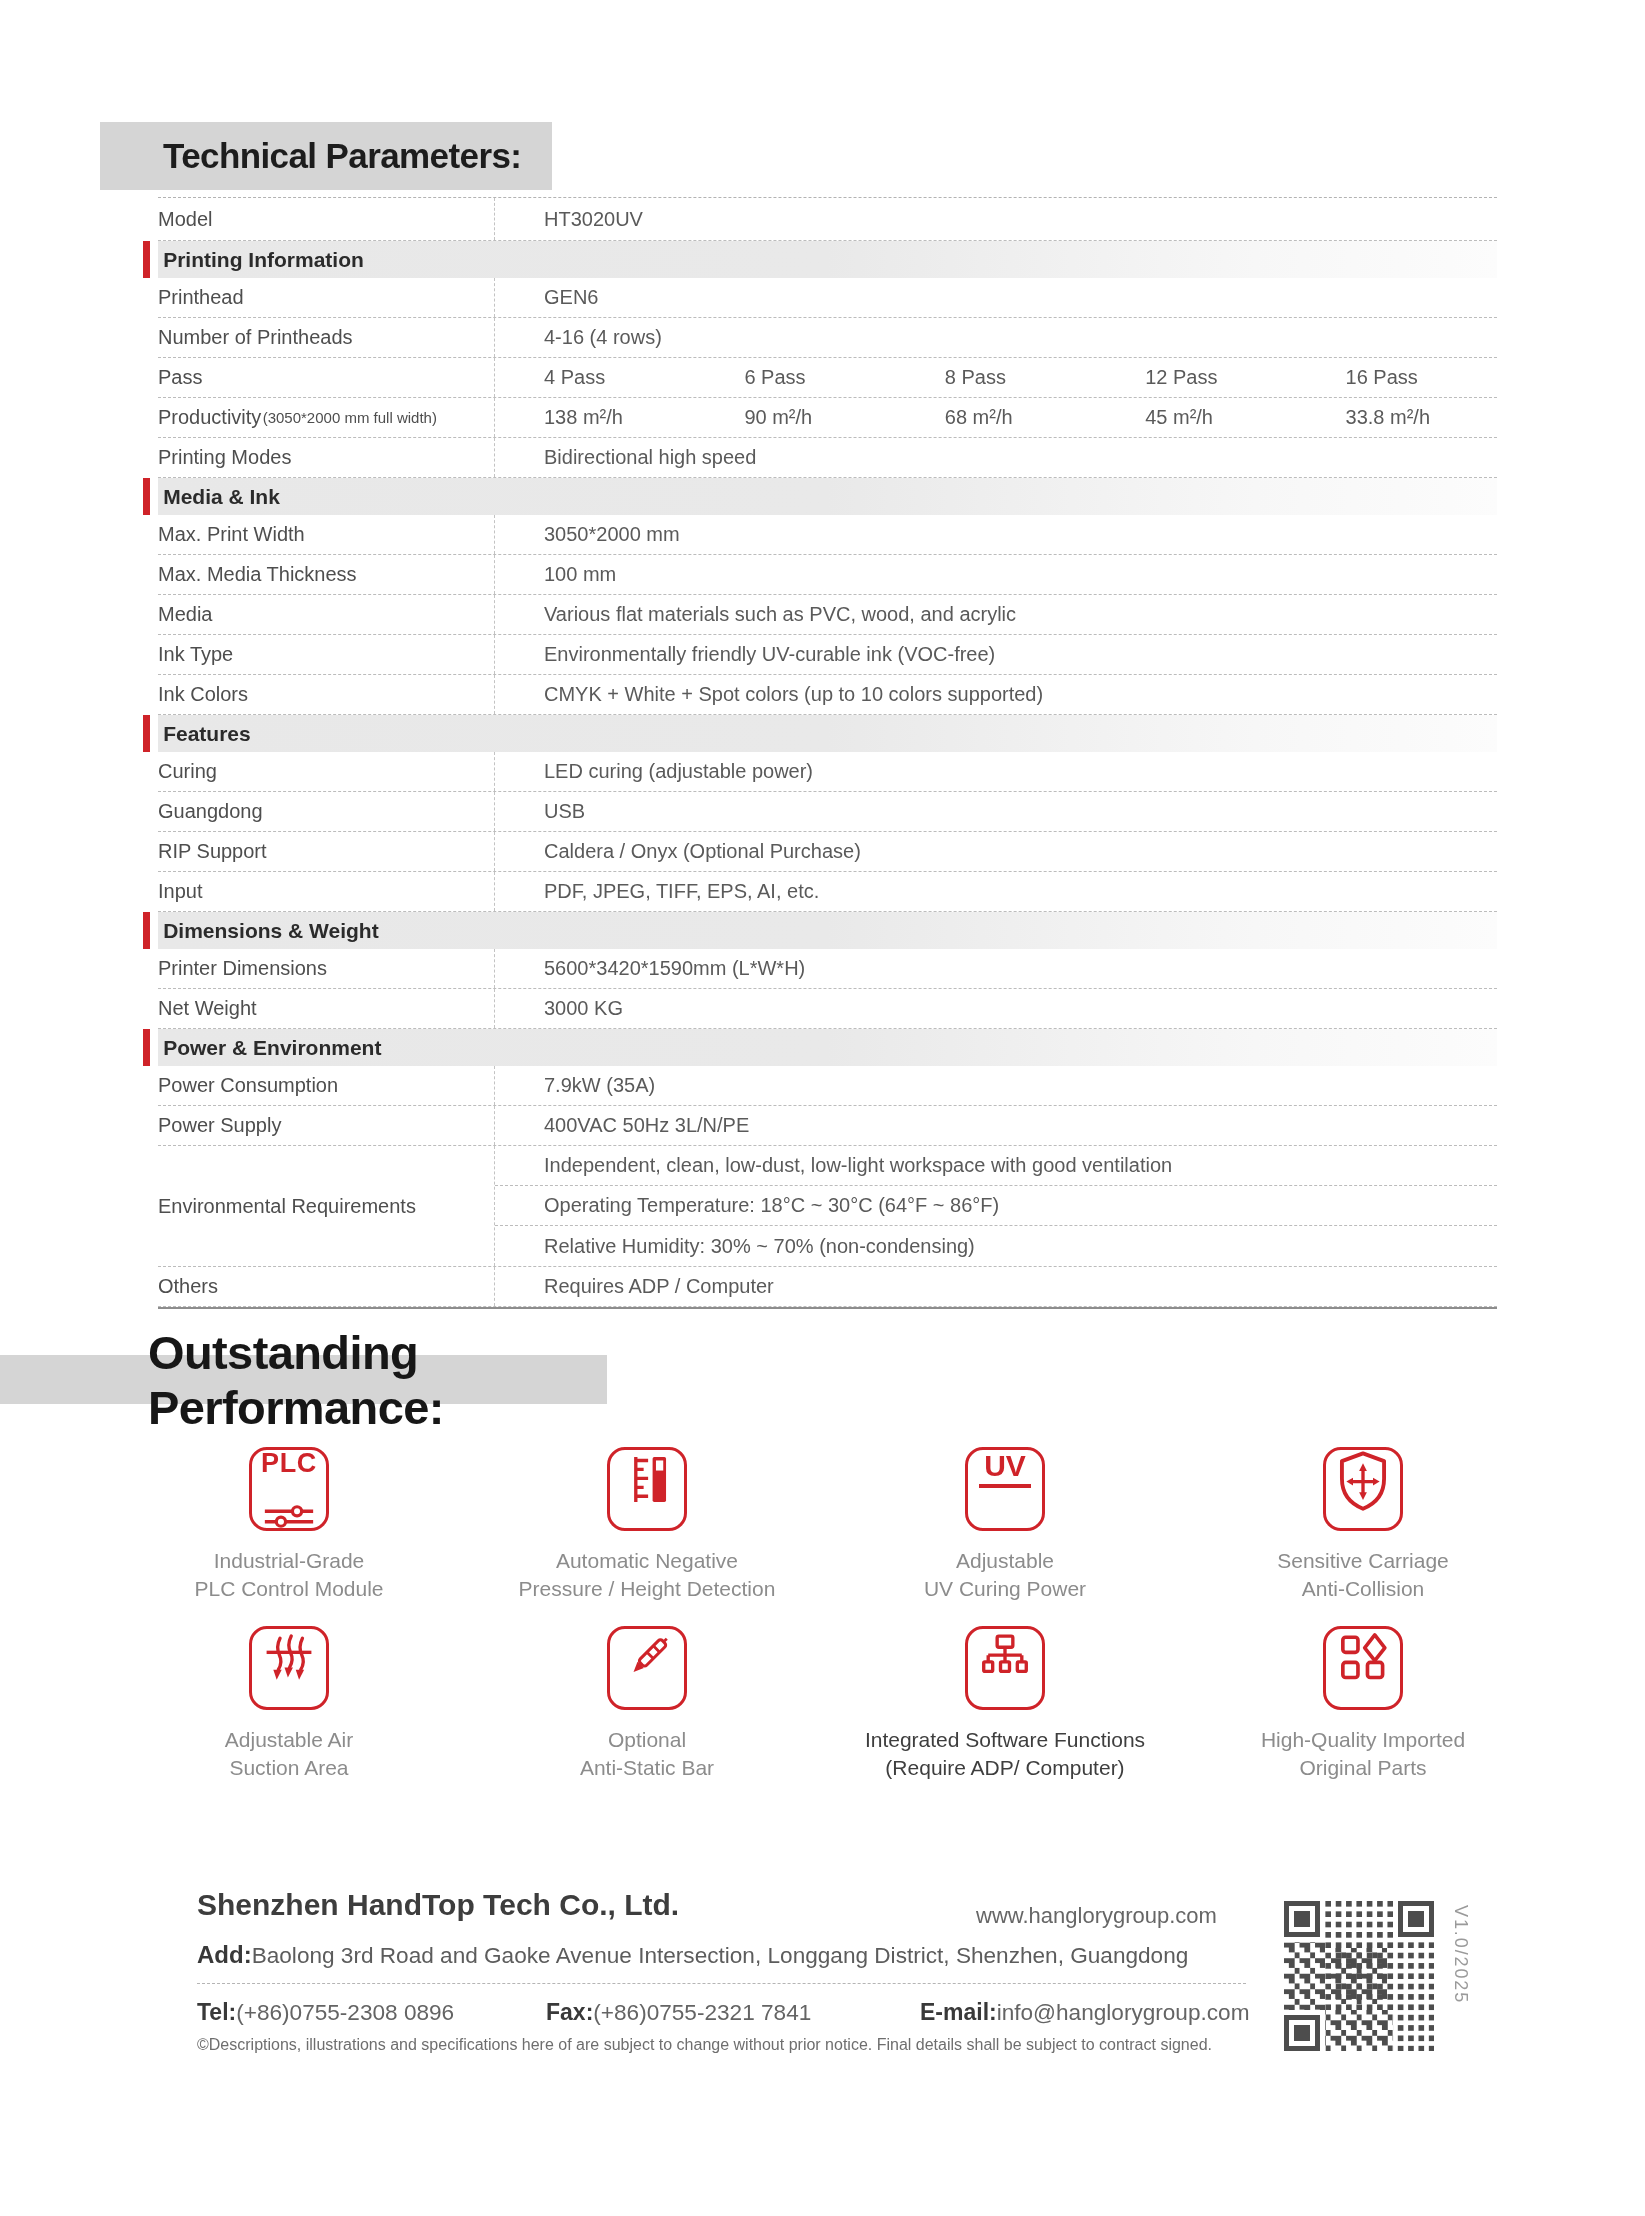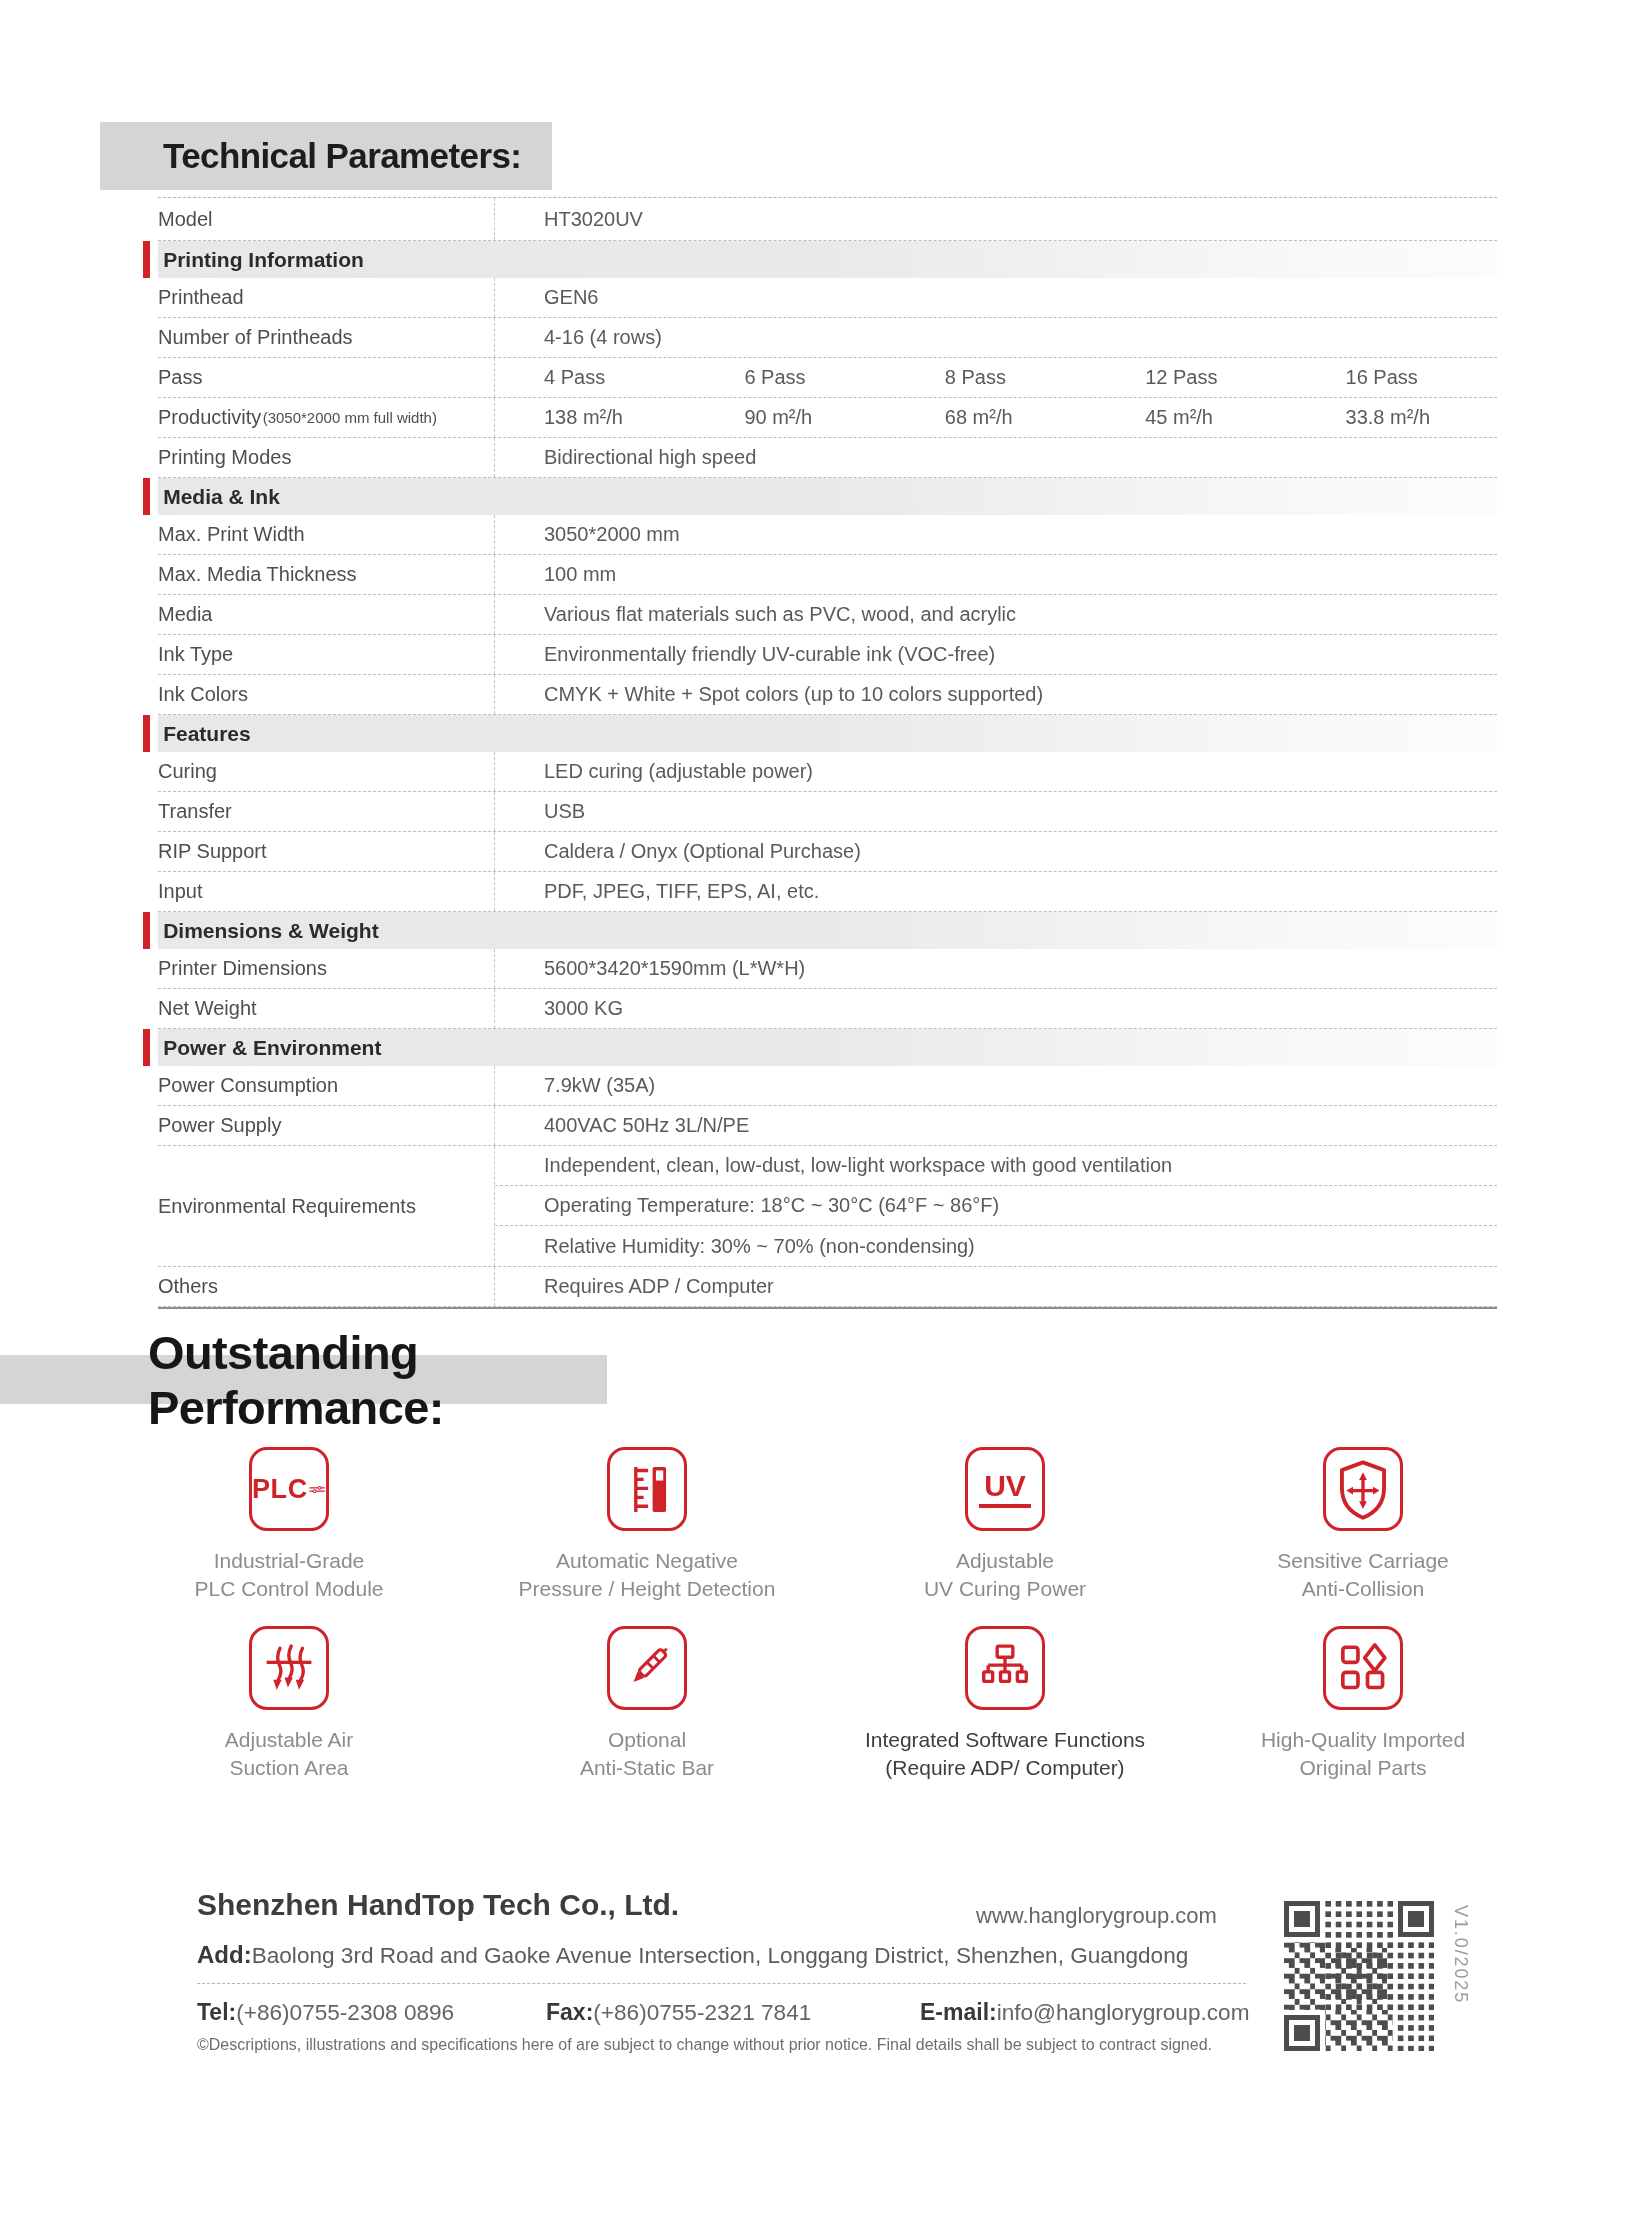--- a/index.html
+++ b/index.html
@@ -33,21 +33,21 @@
          background:linear-gradient(90deg,#e8e8e8 0%,#e9e9e9 50%,#f7f7f7 82%,#fcfcfc 100%);}
   .sband::before{content:"";position:absolute;left:-15px;top:0;bottom:0;width:6.5px;background:#cf2329;}
   .sband .stitle{font-size:21px;font-weight:bold;color:#2b2b2b;padding-left:5.2px;}
 
   
   .pgrid{position:absolute;left:110px;width:1433px;display:flex;}
   .pgrid.r1{top:1447px;}
   .pgrid.r2{top:1626px;}
   .pitem{width:358px;display:flex;flex-direction:column;align-items:center;}
   .ibox{width:80px;height:84px;border:3.2px solid #cf2329;border-radius:18px;box-sizing:border-box;
-        background:#fff;display:flex;flex-direction:row;align-items:center;justify-content:center;}
+        background:#fff;display:flex;flex-direction:column;align-items:center;justify-content:space-between;}
   .cap{margin-top:15.5px;text-align:center;font-size:21px;line-height:28px;color:#8c8c8c;}
   .pitem.dark .cap{color:#3e3e3e;}
   .plc-word{font-size:27px;line-height:27px;font-weight:bold;color:#cf2329;letter-spacing:0.6px;}
   .uv-word{font-size:30px;line-height:31px;font-weight:bold;color:#cf2329;
            border-bottom:4.5px solid #cf2329;padding:0 5.2px 2.6px;}
   .ibox svg{display:block;}
 
   
   .f-company{position:absolute;left:197px;top:1888px;font-size:30px;font-weight:bold;color:#3d3d3d;}
   .f-web{position:absolute;left:976px;top:1903px;font-size:22px;color:#666666;}
@@ -144,21 +144,21 @@
     </div>
 
     <div class="sband">
       <span class="stitle">Features</span>
     </div>
     <div class="trow">
       <div class="tlabel">Curing</div>
       <div class="tvals">LED curing (adjustable power)</div>
     </div>
     <div class="trow">
-      <div class="tlabel">Transfer</div>
+      <div class="tlabel">Guangdong</div>
       <div class="tvals">USB</div>
     </div>
     <div class="trow">
       <div class="tlabel">RIP Support</div>
       <div class="tvals">Caldera / Onyx (Optional Purchase)</div>
     </div>
     <div class="trow">
       <div class="tlabel">Input</div>
       <div class="tvals">PDF, JPEG, TIFF, EPS, AI, etc.</div>
     </div>

